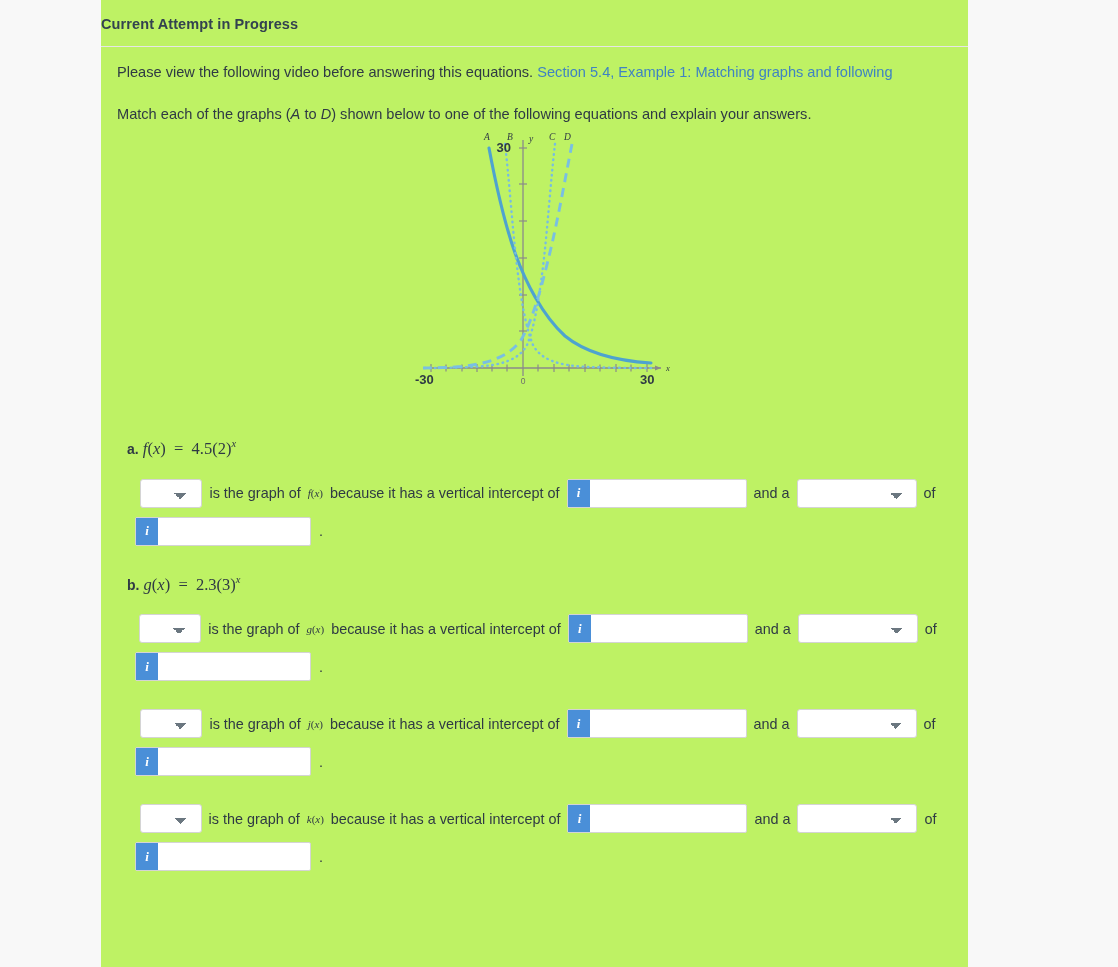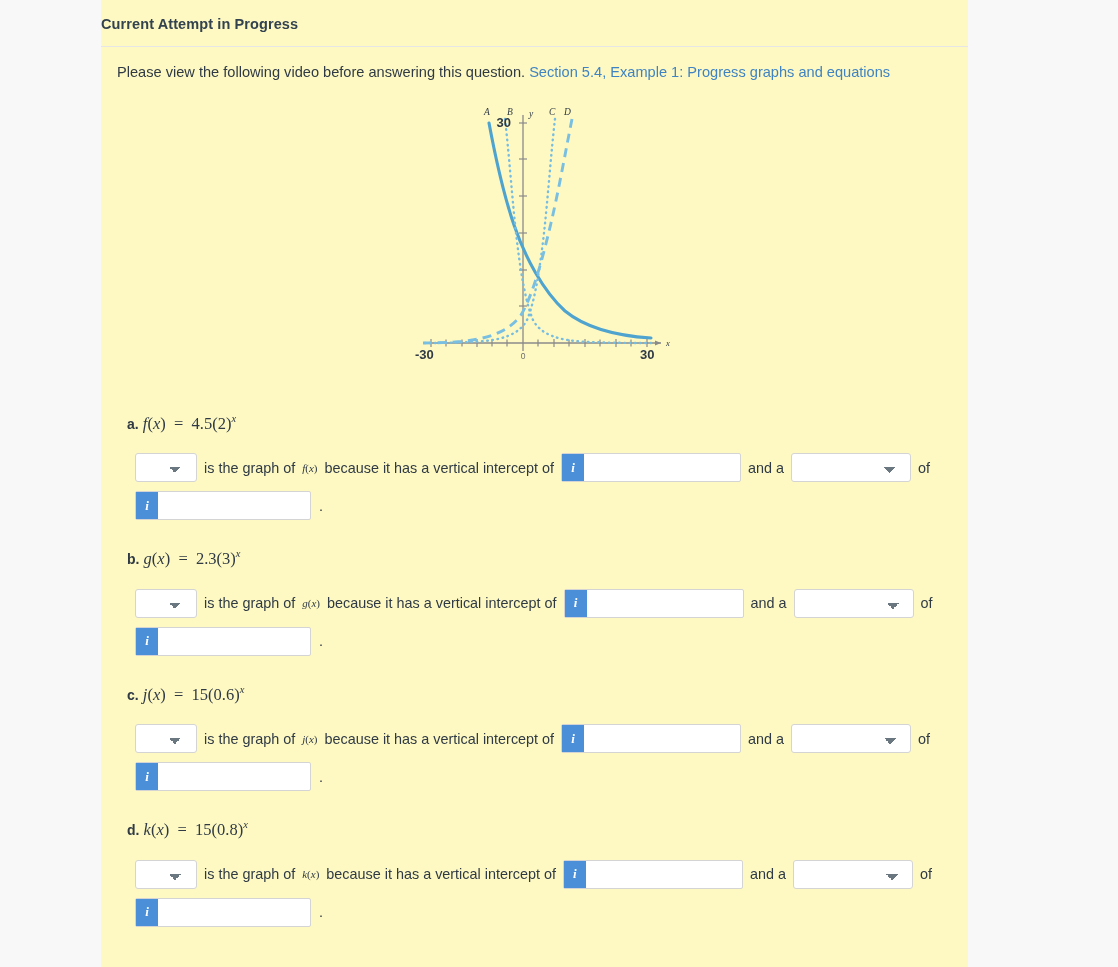--- a/index.html
+++ b/index.html
@@ -19,21 +19,21 @@
     position: relative;
     width: 1118px;
     height: 967px;
   }
   .card {
     position: absolute;
     left: 101px;
     top: 0;
     width: 867px;
     min-height: 967px;
-    background: #fef9c3;
+    background: #bef264;
   }
   
   .card-header {
     height: 47px;
     box-sizing: border-box;
     padding: 16px 0 0 0;
     border-bottom: 1px solid #e6e6e6;
     margin: 0 0 0 0;
   }
   .card-header .title {
@@ -91,20 +91,21 @@
     font-size: 14px;
   }
   .part-eq .fn { font-style: italic; }
   .part-eq sup { font-size: 10.5px; font-style: italic; }
 
   .answer-row {
     display: flex;
     align-items: center;
     flex-wrap: wrap;
     margin-left: 18px;
+    justify-content: center;
   }
   .answer-row .txt {
     font-size: 14.4px;
     color: #2f3a44;
     margin: 0 7px;
     white-space: nowrap;
   }
   .mathfn {
     font-family: "Liberation Serif", serif;
     font-style: italic;
@@ -201,24 +202,27 @@
 <div class="page">
   <div class="card">
 
     <div class="card-header">
       <div class="title">Current Attempt in Progress</div>
     </div>
 
     <div class="card-body">
 
       <div class="intro-line">
-        <span>Please view the following video before answering this question.</span>
-        <a class="video-link" href="#">Section 5.4, Example 1: Progress graphs and equations</a>
-      </div>
-
+        <span>Please view the following video before answering this equations.</span>
+        <a class="video-link" href="#">Section 5.4, Example 1: Matching graphs and following</a>
+      </div>
+
+      <div class="match-line">
+        <span>Match each of the graphs (</span><span class="it">A</span><span> to </span><span class="it">D</span><span>) shown below to one of the following equations and explain your answers.</span>
+      </div>
 
       <div class="graph-wrap">
         <svg width="300" height="262" viewBox="0 0 300 262">
 
           <line x1="40" y1="238" x2="278" y2="238" stroke="#8a8a8a" stroke-width="1.3"></line>
           <line x1="140" y1="10" x2="140" y2="246" stroke="#8a8a8a" stroke-width="1.3"></line>
 
           <polygon points="278,238 272,235.6 272,240.4" fill="#8a8a8a"></polygon>
 
           <g stroke="#8a8a8a" stroke-width="1.2">
@@ -321,26 +325,20 @@
         <div class="second-line">
           <span class="input-group rate">
             <button class="info-btn">i</button>
             <input type="text" value="" style="">
           </span>
           <span class="period">.</span>
         </div>
       </div>
 
       <div class="part" style="margin-top:28px;">
-        <div class="part-eq">
-          <span class="lbl">c.</span>
-          <span class="fn">j</span><span>(</span><span class="fn">x</span><span>)</span>
-          <span>&nbsp;=&nbsp;</span>
-          <span>15(0.6)</span><sup>x</sup>
-        </div>
         <div class="answer-row">
           <select class="choice"><option></option></select>
           <span class="txt">is the graph of</span>
           <span class="mathfn"><span>j</span><span class="paren">(</span>x<span class="paren">)</span></span>
           <span class="txt">because it has a vertical intercept of</span>
           <span class="input-group intercept">
             <button class="info-btn">i</button>
             <input type="text" value="" style="">
           </span>
           <span class="txt">and a</span>
@@ -350,26 +348,20 @@
         <div class="second-line">
           <span class="input-group rate">
             <button class="info-btn">i</button>
             <input type="text" value="" style="">
           </span>
           <span class="period">.</span>
         </div>
       </div>
 
       <div class="part" style="margin-top:28px;">
-        <div class="part-eq">
-          <span class="lbl">d.</span>
-          <span class="fn">k</span><span>(</span><span class="fn">x</span><span>)</span>
-          <span>&nbsp;=&nbsp;</span>
-          <span>15(0.8)</span><sup>x</sup>
-        </div>
         <div class="answer-row">
           <select class="choice"><option></option></select>
           <span class="txt">is the graph of</span>
           <span class="mathfn"><span>k</span><span class="paren">(</span>x<span class="paren">)</span></span>
           <span class="txt">because it has a vertical intercept of</span>
           <span class="input-group intercept">
             <button class="info-btn">i</button>
             <input type="text" value="" style="">
           </span>
           <span class="txt">and a</span>

